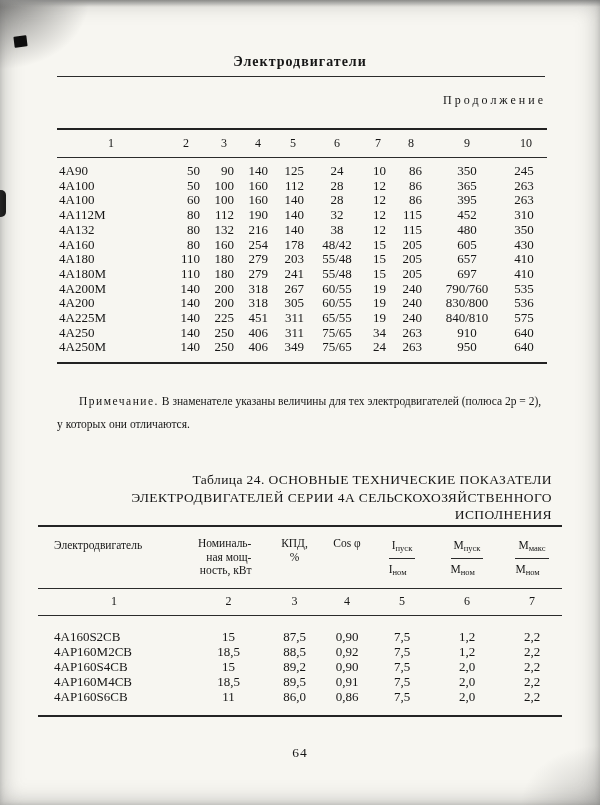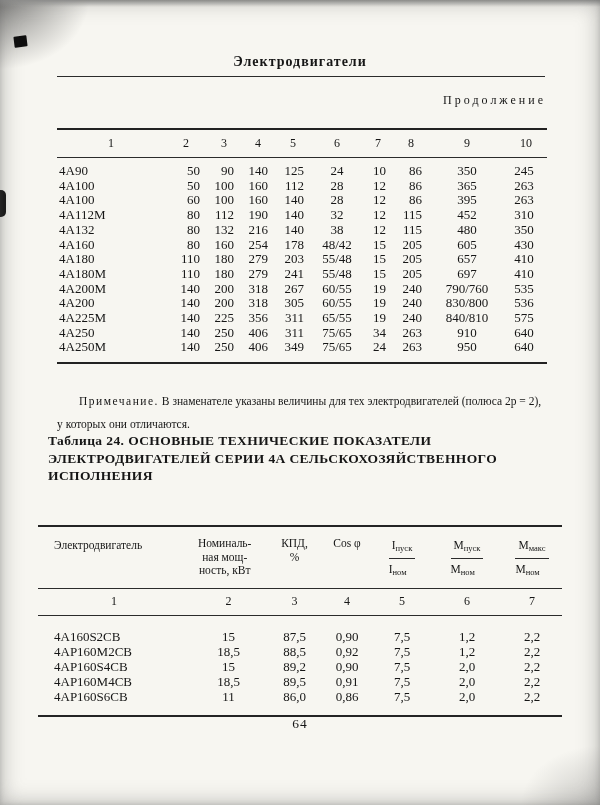--- a/index.html
+++ b/index.html
@@ -69,52 +69,52 @@
 
   
   .note {
     position:absolute; top:390px; left:57px; width:490px;
     font-size:11.5px; line-height:23px; text-indent:22px;
   }
   .note .note-label { letter-spacing:1.5px; }
 
   
   .t24-title {
-    position:absolute; top:432px; left:48px; width:504px;
-    text-align:left; font-weight:bold; font-size:13.5px;
+    position:absolute; top:471px; left:48px; width:504px;
+    text-align:right; font-weight:normal; font-size:13.5px;
     line-height:17.5px; letter-spacing:0.4px;
   }
 
   
   .tbl2-wrap { position:absolute; top:525px; left:38px; width:524px; }
   .tbl2 { border-top:2px solid #242424; border-bottom:2px solid #242424; font-size:13px; }
   .tbl2 thead th {
     font-weight:normal; font-size:11.5px; vertical-align:top;
     padding-top:10px; padding-bottom:8px; border-bottom:1px solid #2b2b2b;
     text-align:center;
   }
   .tbl2 thead th.h1 { text-align:left; padding-left:16px; padding-top:12px; }
   .tbl2 thead th.h2 { text-align:left; padding-left:8px; }
-  .tbl2 .pre { white-space:pre-line; line-height:13.5px; display:inline-block; text-align:center; }
+  .tbl2 .pre { white-space:pre-line; line-height:13.5px; display:inline-block; text-align:right; }
   .tbl2 .numrow td {
     font-size:12px; text-align:center; padding:5px 0 6px;
     border-bottom:1px solid #2b2b2b;
   }
   .tbl2 tbody.data td { line-height:15px; text-align:center; white-space:nowrap; }
   .tbl2 tbody.data td.d1 { text-align:left; padding-left:16px; }
   .tbl2 tbody.data tr:first-child td { padding-top:13px; }
   .tbl2 tbody.data tr:last-child td { padding-bottom:11px; }
 
   .frac { display:inline-block; text-align:left; line-height:16px; }
   .fr-top { display:block; border-bottom:1px solid #2b2b2b; padding:0 3px 2px; }
   .fr-bot { display:block; padding-top:2px; }
   .frac sub { font-size:8.5px; vertical-align:-2px; }
 
   .page-number {
-    position:absolute; top:716px; left:0; right:0;
+    position:absolute; top:745px; left:0; right:0;
     text-align:center; font-size:13.5px; letter-spacing:1px;
   }
 </style>
 </head>
 <body>
 
 <div class="page">
 
   <div class="corner-tl"></div>
   <div class="corner-br"></div>
@@ -272,21 +272,21 @@
             <td class="c6">60/55</td>
             <td class="c7">19</td>
             <td class="c8">240</td>
             <td class="c9">830/800</td>
             <td class="c10">536</td>
           </tr>
           <tr>
             <td class="c1">4А225М</td>
             <td class="c2">140</td>
             <td class="c3">225</td>
-            <td class="c4">356</td>
+            <td class="c4">451</td>
             <td class="c5">311</td>
             <td class="c6">65/55</td>
             <td class="c7">19</td>
             <td class="c8">240</td>
             <td class="c9">840/810</td>
             <td class="c10">575</td>
           </tr>
           <tr>
             <td class="c1">4А250</td>
             <td class="c2">140</td>

